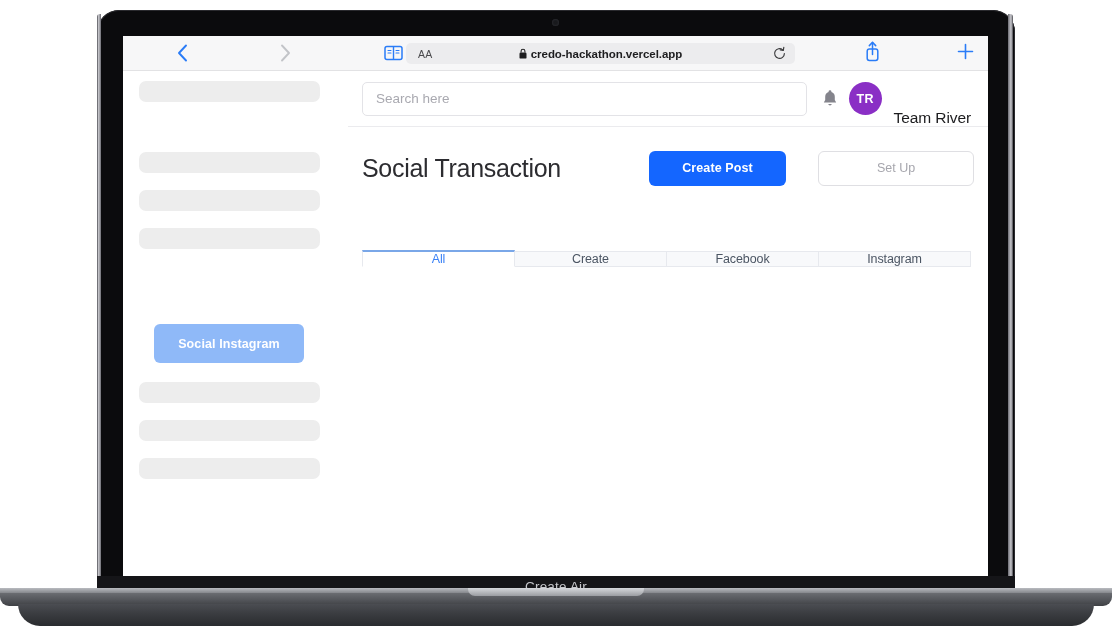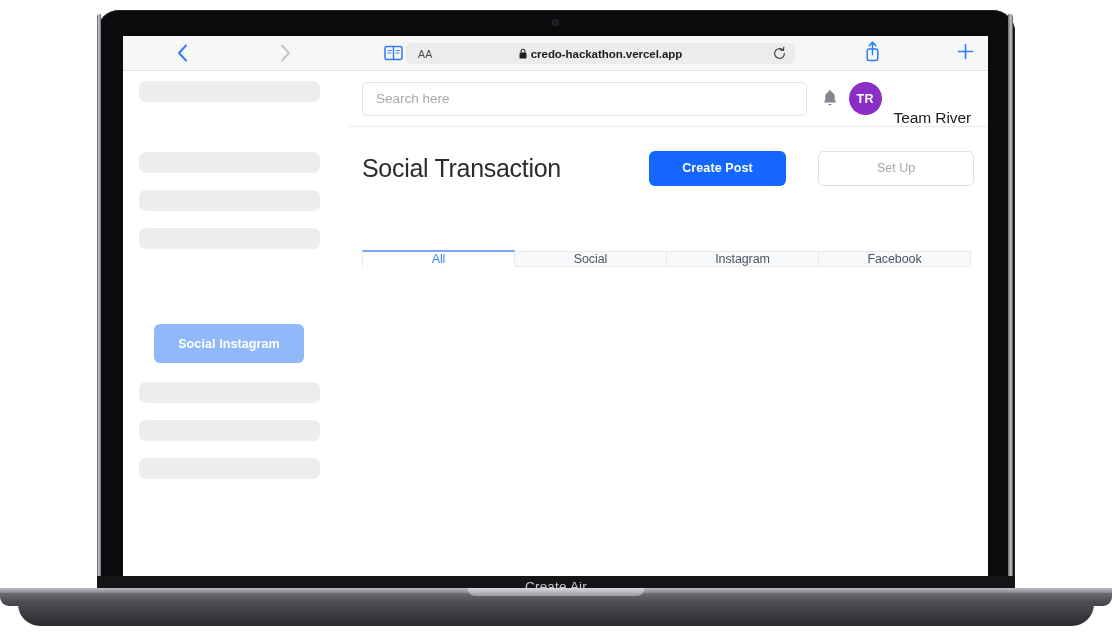--- a/index.html
+++ b/index.html
@@ -375,23 +375,23 @@
         </div>
 
         <div class="title-row">
           <span class="page-title">Social Transaction</span>
           <button class="btn-primary">Create Post</button>
           <button class="btn-outline">Set Up</button>
         </div>
 
         <div class="tabs">
           <div class="tab active">All</div>
-          <div class="tab">Social</div>
+          <div class="tab">Create</div>
+          <div class="tab">Facebook</div>
           <div class="tab">Instagram</div>
-          <div class="tab">Facebook</div>
         </div>
 
         <div class="content-area"></div>
       </div>
     </div>
   </div>
 
   <div class="bezel-label">Create Air</div>
   <div class="base-main"></div>
   <div class="base-lip"></div>

